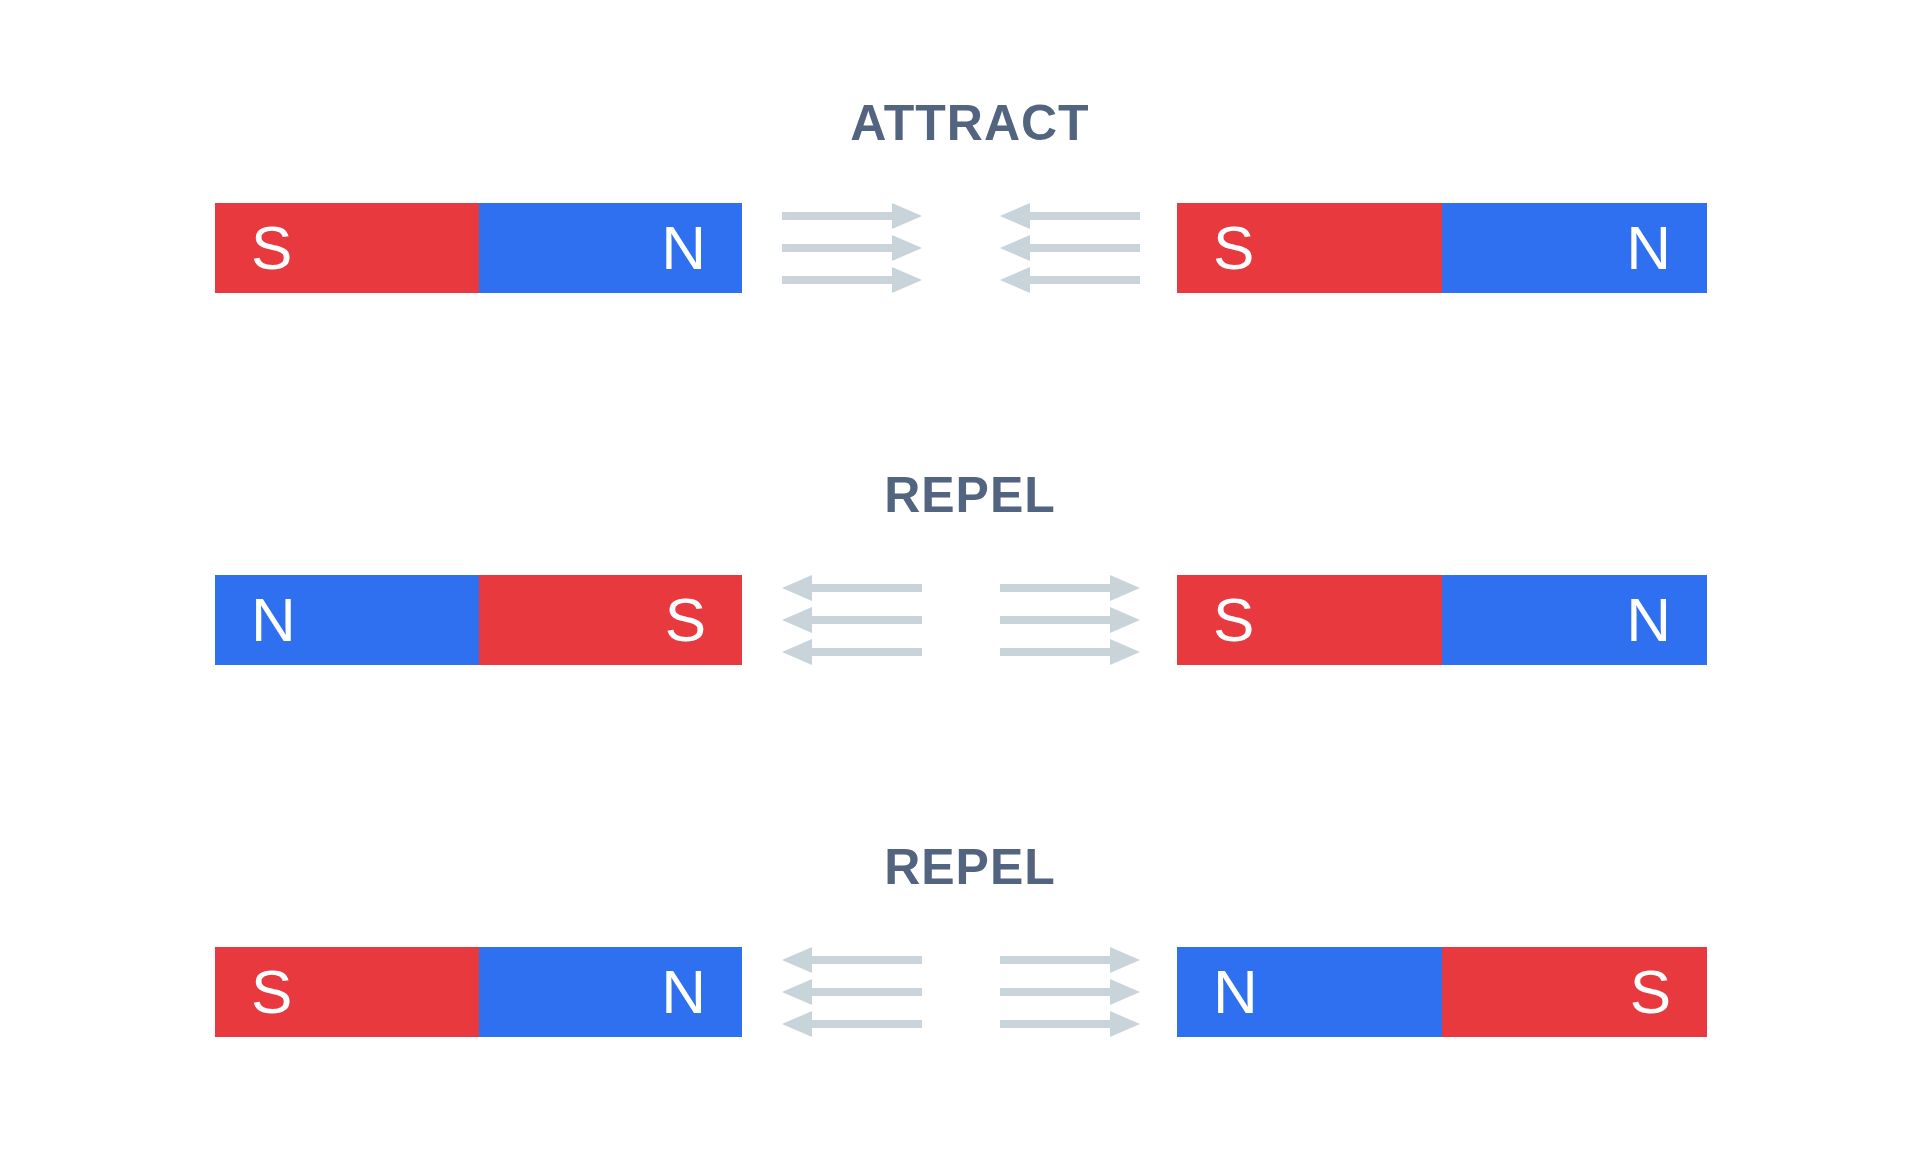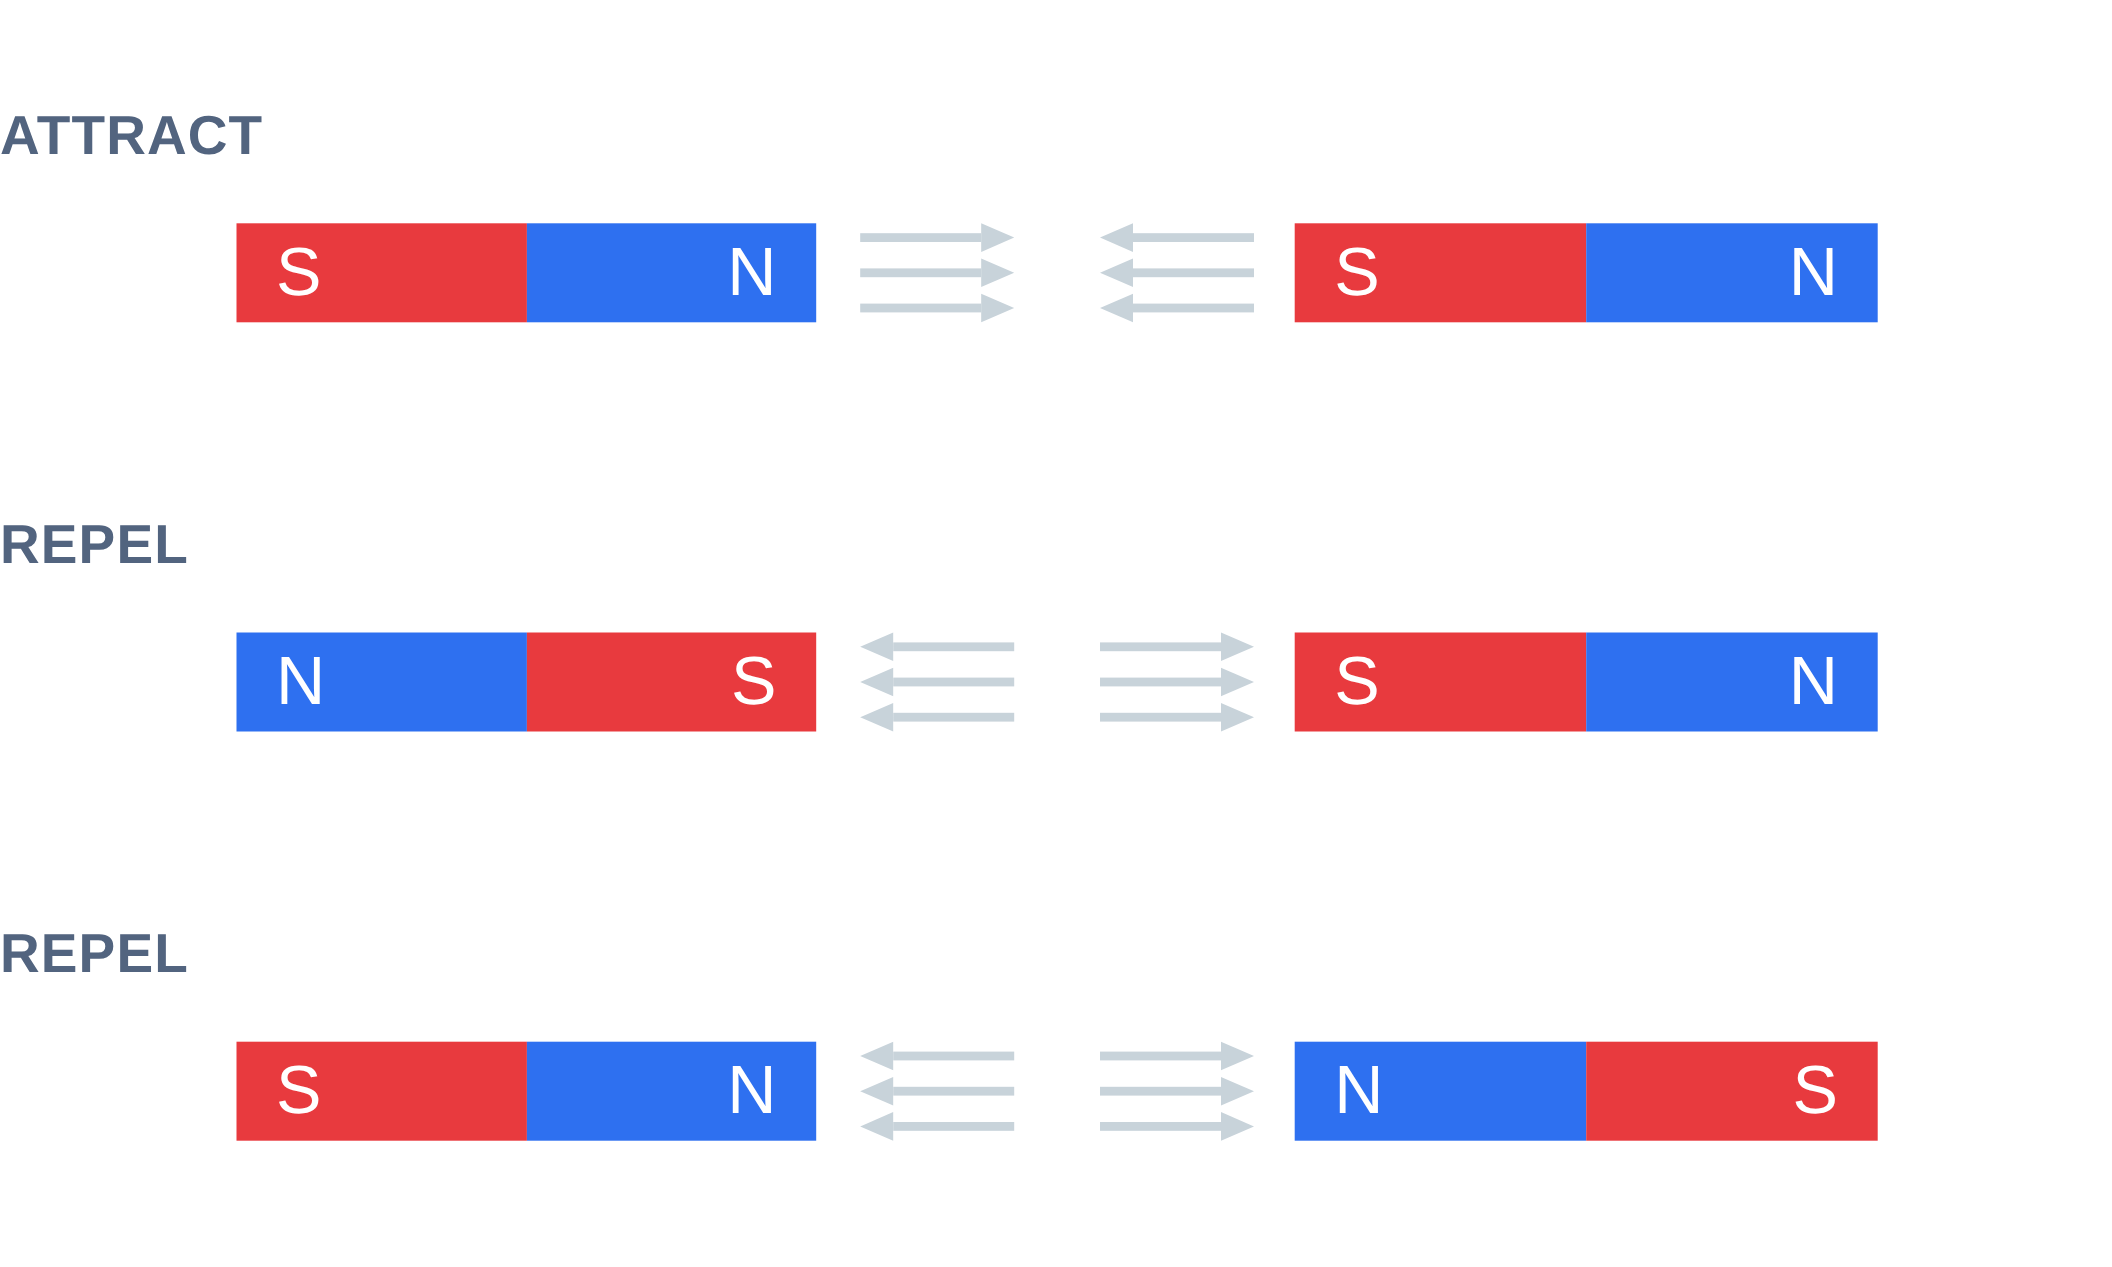--- a/index.html
+++ b/index.html
@@ -30,26 +30,27 @@
   }
   .section-0 { top: 0; }
   .section-1 { top: 372px; }
   .section-2 { top: 744px; }
 
   .section-title {
     position: absolute;
     top: 98px;
     left: 0;
     width: 100%;
-    text-align: left;
+    text-align: center;
     font-size: 50px;
     line-height: 1;
     font-weight: bold;
     letter-spacing: 1px;
     color: var(--title);
+    padding-left: 20px;
   }
 
   .magnet-row {
     position: absolute;
     top: 203px;
     left: 0;
     width: 100%;
     height: 90px;
   }
 

